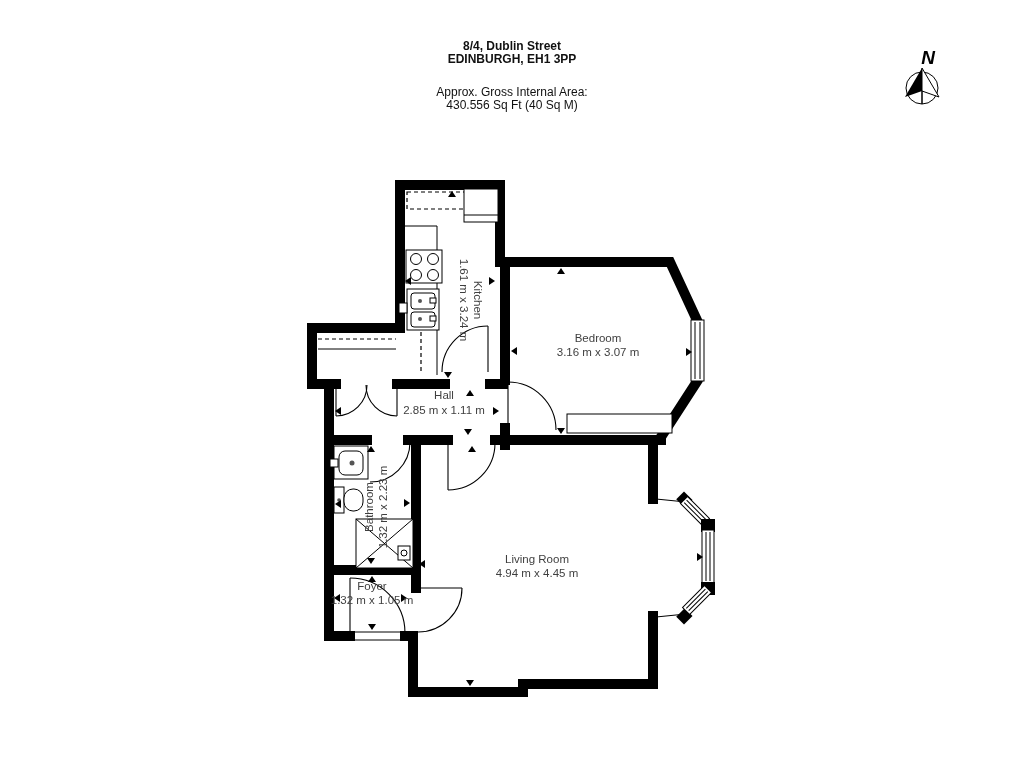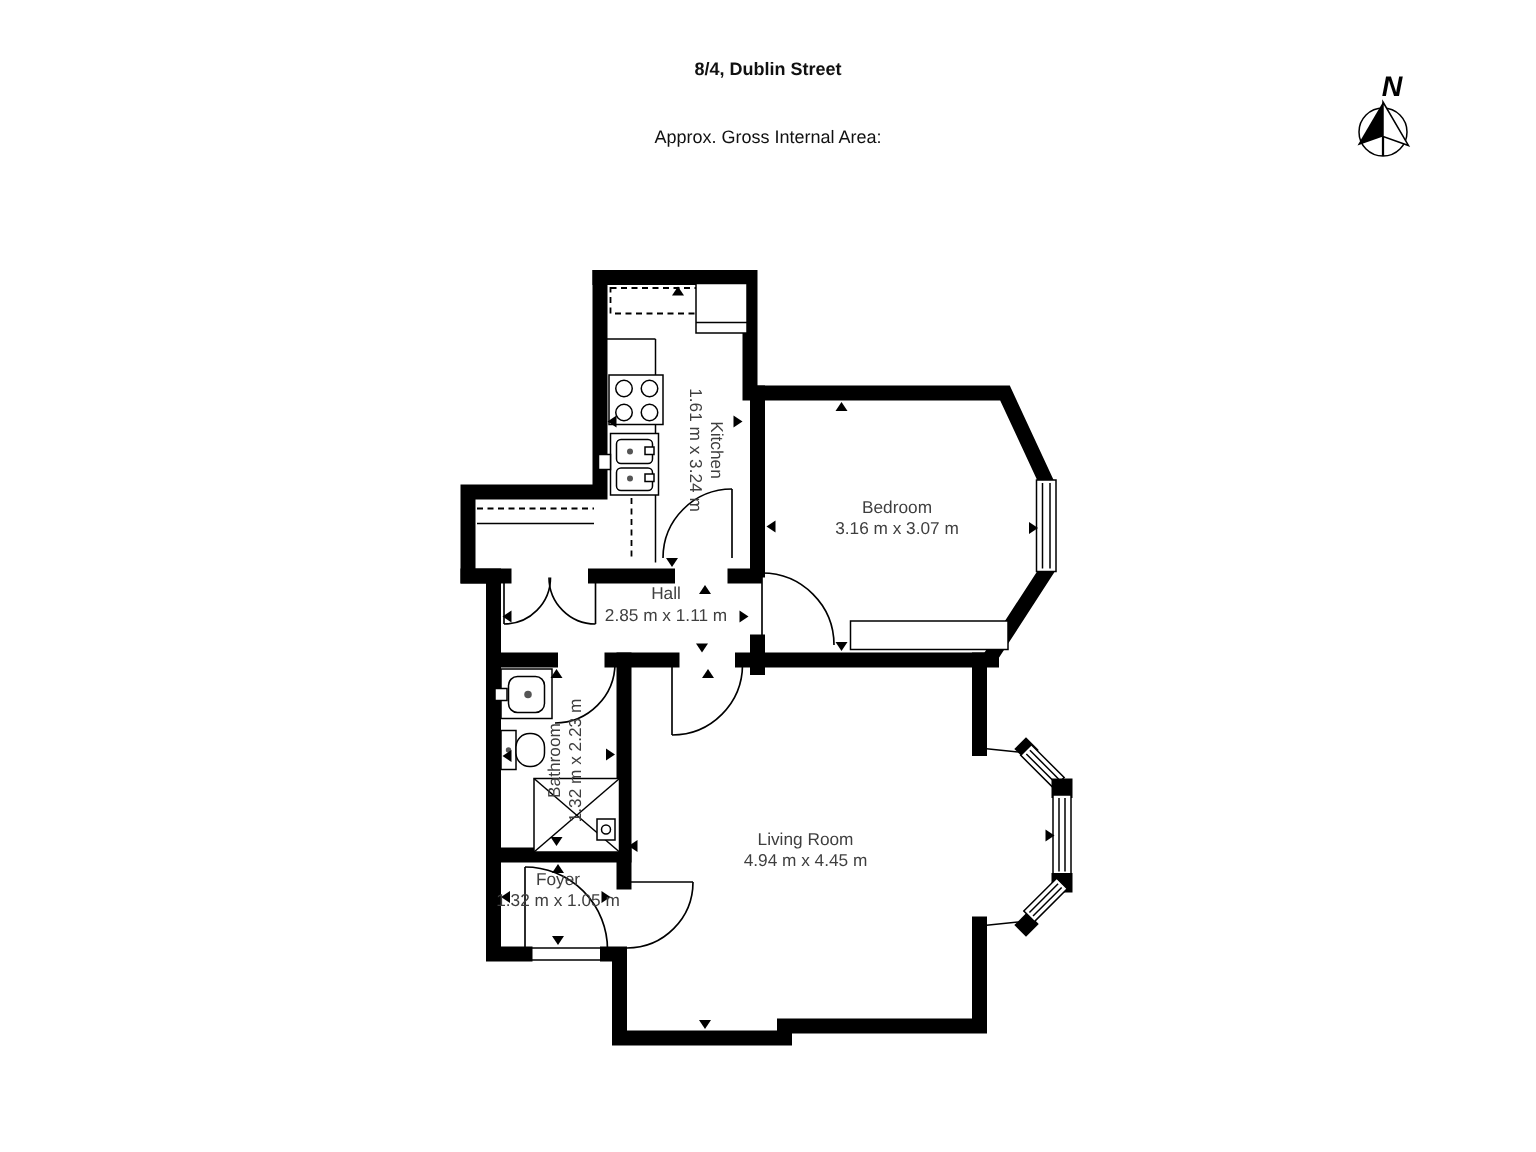--- a/index.html
+++ b/index.html
@@ -1,38 +1,40 @@
 <!DOCTYPE html>
 <html><head>
 <meta charset="utf-8">
 <style>
   html,body{margin:0;padding:0;background:#ffffff;}
   .page{position:relative;width:1024px;height:768px;background:#fff;overflow:hidden;
         font-family:"Liberation Sans",sans-serif;color:#000;}
   .plan-header{position:absolute;top:40px;left:0;right:0;text-align:center;
                font-size:12px;line-height:13px;color:#111;}
   .plan-header .bold{font-weight:bold;}
-  .plan-header .gap{margin-top:32px;}
+  .plan-header .gap{margin-top:20px;}
   svg text{font-family:"Liberation Sans",sans-serif;fill:#3f3f3f;font-size:11.5px;}
   svg .wall{stroke:#000;stroke-width:10;fill:none;stroke-linecap:square;stroke-linejoin:miter;}
   svg .thin{stroke:#000;stroke-width:1;fill:none;}
   svg .thin-w{stroke:#000;stroke-width:1;fill:#fff;}
   svg .dash{stroke:#000;stroke-width:1.2;fill:none;stroke-dasharray:4 3;}
   svg .door{stroke:#000;stroke-width:1.1;fill:none;}
   svg .arrow{fill:#000;stroke:none;}
   svg .dot{fill:#555;}
 </style>
 </head>
 <body>
 
 <div class="page">
 
   <div class="plan-header">
     <div class="bold">8/4, Dublin Street</div>
+    <div class="bold">EDINBURGH, EH1 3PP</div>
     <div class="gap">Approx. Gross Internal Area:</div>
+    <div>430.556 Sq Ft (40 Sq M)</div>
   </div>
 
   <svg width="1024" height="768" viewBox="0 0 1024 768">
 
     <g>
 
       <path class="wall" d="M400,185 H500 V262 H670 L696,318"></path>
       <path class="wall" d="M696,383 L661,437"></path>
       <path class="wall" d="M653,440 V499"></path>
       <path class="wall" d="M653,616 V684 H523 V692 H413 V636 H405"></path>

